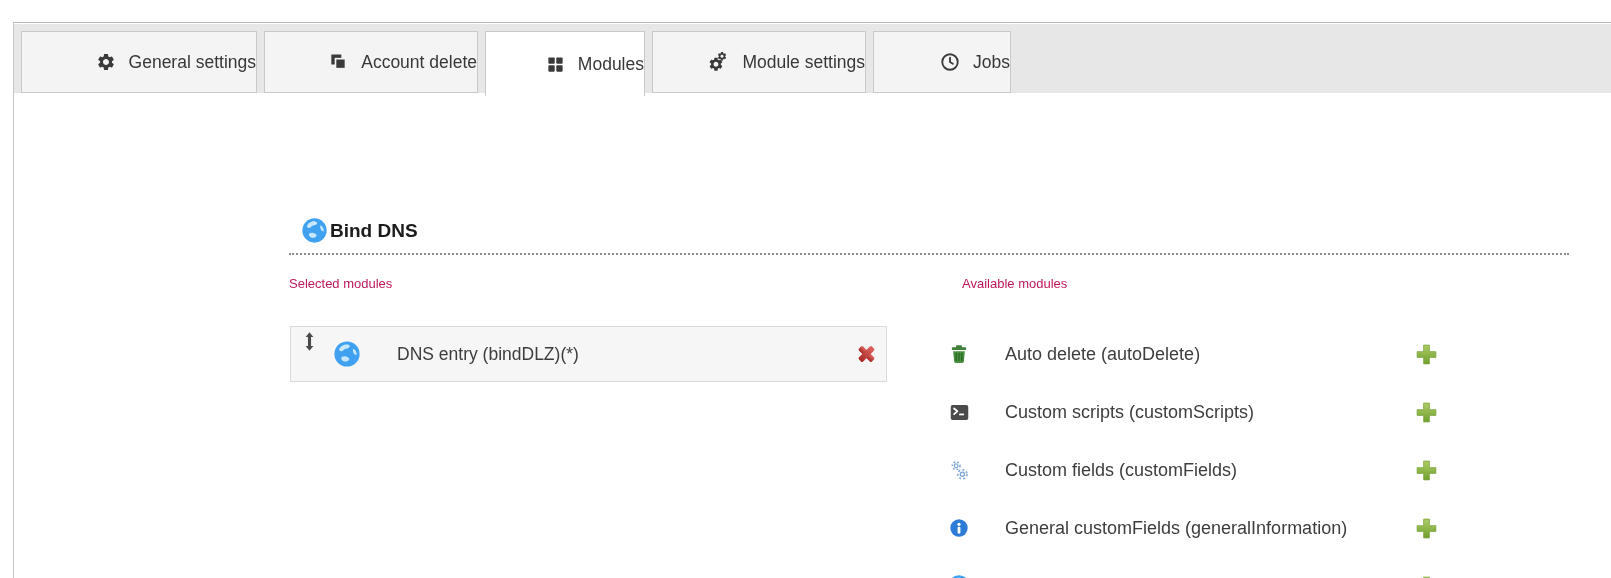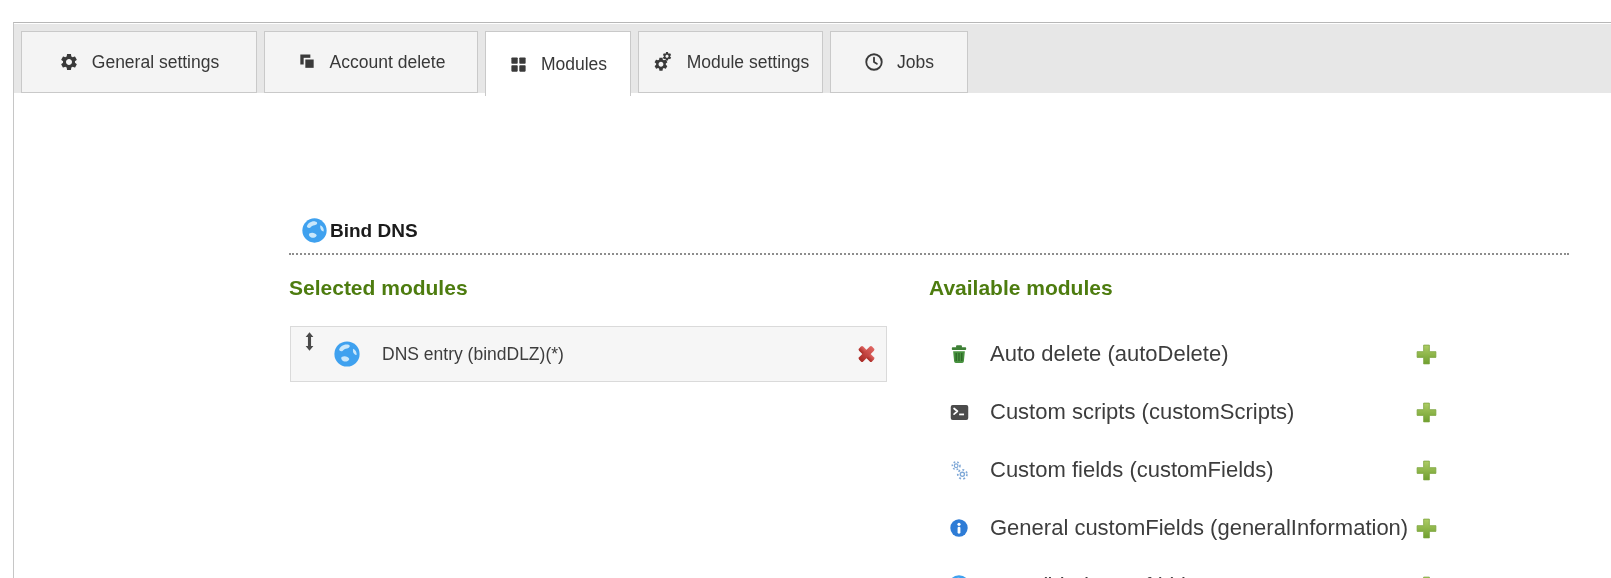--- a/index.html
+++ b/index.html
@@ -23,21 +23,21 @@
   .tabstrip {
     position: absolute; left: 0; top: 1px; right: 0; height: 69px;
     background: #e7e7e7;
     display: flex; align-items: flex-end;
     padding: 7px 0 0 7px; gap: 7px;
   }
   .tab {
     height: 62px;
     background: #f4f4f4;
     border: 1px solid #c9c9c9;
-    display: flex; align-items: center; justify-content: center;
+    display: flex; align-items: center; justify-content: flex-end;
     gap: 13px;
     font-size: 17.5px; color: #383838;
     cursor: pointer;
     flex: 0 0 auto;
   }
   .tab.active {
     background: #ffffff;
     border-bottom: none;
     height: 65px;
     margin-bottom: -3px;
@@ -51,53 +51,53 @@
   .section-header {
     position: absolute; left: 275px; top: 124px; width: 1280px;
     display: flex; align-items: center; gap: 2px;
     padding: 0 0 9px 12px;
     border-bottom: 2px dotted #8d8d8d;
     font-size: 19px; font-weight: bold; color: #1b1b1b;
   }
 
   .col-heading {
     position: absolute; top: 183px;
-    font-size: 21px; color: #4d7c0f; font-weight: bold;
+    font-size: 13px; color: #be185d;
   }
   .col-heading.left  { left: 275px; }
-  .col-heading.right { left: 915px; }
+  .col-heading.right { left: 948px; }
 
   
   .selected-box {
     position: absolute; left: 276px; top: 233px;
     width: 597px; height: 56px;
     background: #f6f6f6;
     border: 1px solid #dadada;
   }
   .sort-handle { position: absolute; left: 13px; top: 5px; cursor: grab; }
   .selected-box .row-inner {
     height: 100%; display: flex; align-items: center;
-    padding-left: 42px; gap: 21px;
+    padding-left: 42px; gap: 36px;
   }
   .selected-box .row-label { font-size: 17.5px; color: #3d3d3d; }
   .remove-btn {
     position: absolute; right: 9px; top: 50%; transform: translateY(-50%);
     width: 21px; height: 21px; cursor: pointer; border: none; background: transparent; padding: 0;
   }
 
   
   .available-list { position: absolute; left: 912px; top: 232px; width: 512px; }
   .avail-row {
     height: 58px; display: flex; align-items: center;
   }
   .avail-icon {
     width: 26px; margin-left: 20px; flex: 0 0 auto;
     display: flex; align-items: center; justify-content: center;
   }
-  .avail-label { margin-left: 18px; font-size: 22px; color: #3d3d3d; white-space: nowrap; }
+  .avail-label { margin-left: 33px; font-size: 18px; color: #3d3d3d; white-space: nowrap; }
   .add-btn {
     margin-left: auto; width: 23px; height: 23px; cursor: pointer;
     border: none; background: transparent; padding: 0; flex: 0 0 auto;
   }
   .icon-globe-sm { display: flex; }
 </style>
 </head>
 <body>
 
 <svg width="0" height="0" style="position:absolute" aria-hidden="true">
@@ -125,33 +125,33 @@
     </div>
 
     <div class="tab" style="width:214px">
       <svg width="20" height="20" viewBox="0 0 24 24">
         <rect x="4" y="3" width="12" height="12" fill="#3a3a3a"></rect>
         <rect x="9" y="8" width="12" height="12" fill="#3a3a3a" stroke="#f4f4f4" stroke-width="2"></rect>
       </svg>
       <span>Account delete</span>
     </div>
 
-    <div class="tab active" style="width:146px">
+    <div class="tab active" style="width:160px">
       <svg width="19" height="19" viewBox="0 0 24 24">
         <g fill="#3a3a3a">
           <rect x="3" y="3" width="8" height="8" rx="1"></rect>
           <rect x="13" y="3" width="8" height="8" rx="1"></rect>
           <rect x="3" y="13" width="8" height="8" rx="1"></rect>
           <rect x="13" y="13" width="8" height="8" rx="1"></rect>
         </g>
       </svg>
       <span>Modules</span>
     </div>
 
-    <div class="tab" style="width:185px">
+    <div class="tab" style="width:214px">
       <svg width="22" height="22" viewBox="0 0 26 26">
         <g fill="#3a3a3a">
           <g transform="translate(11.5,0) scale(0.52)">
             <path d="M19.14,12.94c0.04-0.3,0.06-0.61,0.06-0.94c0-0.32-0.02-0.64-0.07-0.94l2.03-1.58c0.18-0.14,0.23-0.41,0.12-0.61l-1.92-3.32c-0.12-0.22-0.37-0.29-0.59-0.22l-2.39,0.96c-0.5-0.38-1.03-0.7-1.62-0.94L14.4,2.81c-0.04-0.24-0.24-0.41-0.48-0.41h-3.84c-0.24,0-0.43,0.17-0.47,0.41L9.25,5.35C8.66,5.59,8.12,5.92,7.63,6.29L5.24,5.33c-0.22-0.08-0.47,0-0.59,0.22L2.74,8.87C2.62,9.08,2.66,9.34,2.86,9.48l2.03,1.58C4.84,11.36,4.8,11.69,4.8,12s0.02,0.64,0.07,0.94l-2.03,1.58c-0.18,0.14-0.23,0.41-0.12,0.61l1.92,3.32c0.12,0.22,0.37,0.29,0.59,0.22l2.39-0.96c0.5,0.38,1.03,0.7,1.62,0.94l0.36,2.54c0.05,0.24,0.24,0.41,0.48,0.41h3.84c0.24,0,0.44-0.17,0.47-0.41l0.36-2.54c0.59-0.24,1.13-0.56,1.62-0.94l2.39,0.96c0.22,0.08,0.47,0,0.59-0.22l1.92-3.32c0.12-0.22,0.07-0.47-0.12-0.61L19.14,12.94z M12,15.6c-1.98,0-3.6-1.62-3.6-3.6s1.62-3.6,3.6-3.6s3.6,1.62,3.6,3.6S13.98,15.6,12,15.6z"></path>
           </g>
           <g transform="translate(1,6) scale(0.8)">
             <path d="M19.14,12.94c0.04-0.3,0.06-0.61,0.06-0.94c0-0.32-0.02-0.64-0.07-0.94l2.03-1.58c0.18-0.14,0.23-0.41,0.12-0.61l-1.92-3.32c-0.12-0.22-0.37-0.29-0.59-0.22l-2.39,0.96c-0.5-0.38-1.03-0.7-1.62-0.94L14.4,2.81c-0.04-0.24-0.24-0.41-0.48-0.41h-3.84c-0.24,0-0.43,0.17-0.47,0.41L9.25,5.35C8.66,5.59,8.12,5.92,7.63,6.29L5.24,5.33c-0.22-0.08-0.47,0-0.59,0.22L2.74,8.87C2.62,9.08,2.66,9.34,2.86,9.48l2.03,1.58C4.84,11.36,4.8,11.69,4.8,12s0.02,0.64,0.07,0.94l-2.03,1.58c-0.18,0.14-0.23,0.41-0.12,0.61l1.92,3.32c0.12,0.22,0.37,0.29,0.59,0.22l2.39-0.96c0.5,0.38,1.03,0.7,1.62,0.94l0.36,2.54c0.05,0.24,0.24,0.41,0.48,0.41h3.84c0.24,0,0.44-0.17,0.47-0.41l0.36-2.54c0.59-0.24,1.13-0.56,1.62-0.94l2.39,0.96c0.22,0.08,0.47,0,0.59-0.22l1.92-3.32c0.12-0.22,0.07-0.47-0.12-0.61L19.14,12.94z M12,15.6c-1.98,0-3.6-1.62-3.6-3.6s1.62-3.6,3.6-3.6s3.6,1.62,3.6,3.6S13.98,15.6,12,15.6z"></path>
           </g>
         </g>
       </svg>

